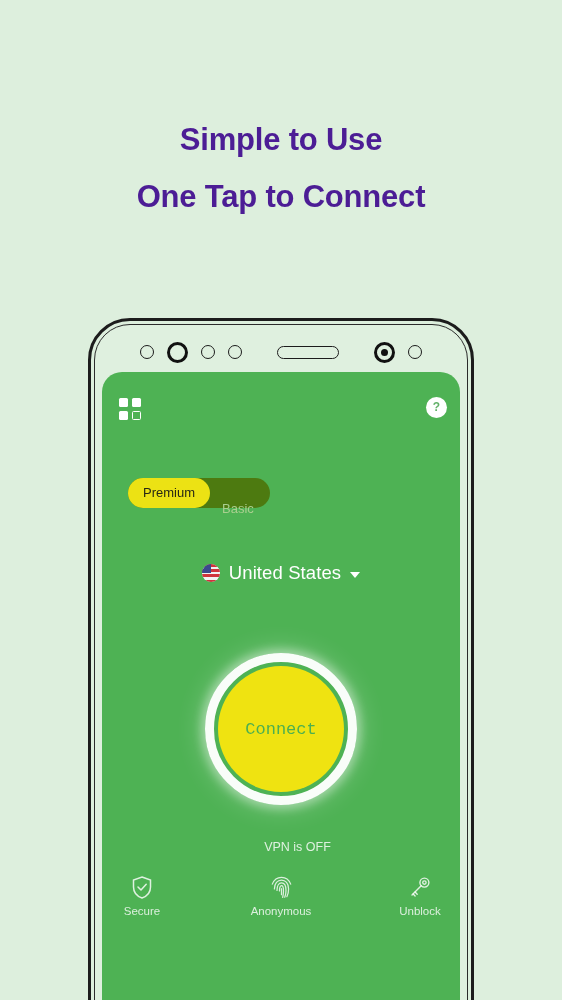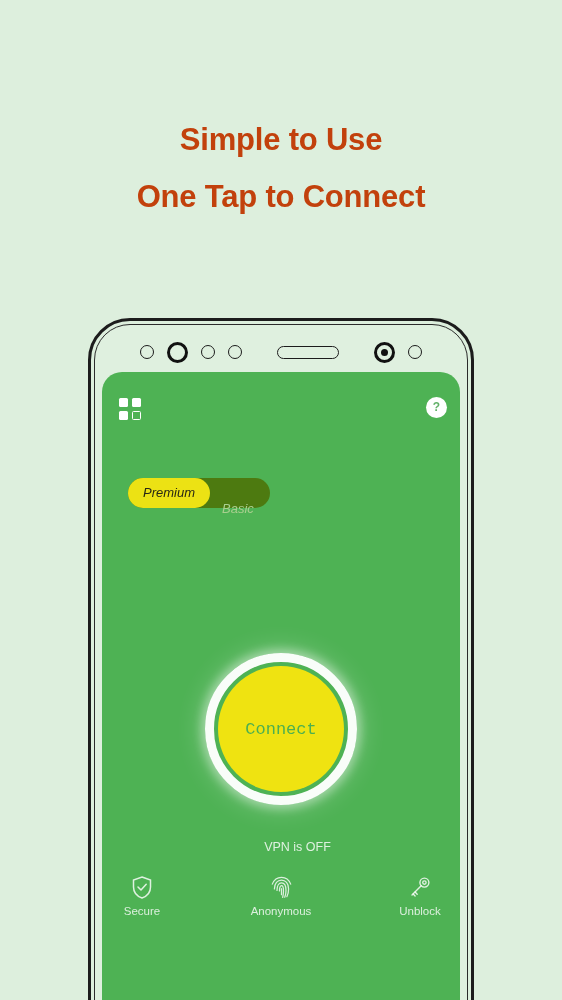--- a/index.html
+++ b/index.html
@@ -16,21 +16,21 @@
     position: relative;
   }
 
   
   .headline {
     position: absolute;
     top: 118px;
     left: 0;
     width: 562px;
     text-align: center;
-    color: #c2410c;
+    color: #4c1d95;
     font-weight: bold;
     font-size: 31px;
     line-height: 44px;
     letter-spacing: -0.2px;
   }
   .headline .line2 { display: block; margin-top: 13px; }
 
   
   .phone {
     position: absolute;
@@ -174,21 +174,20 @@
     padding: 0;
     cursor: pointer;
   }
   .plan-opt {
     height: 30px;
     line-height: 30px;
     font-size: 13px;
     padding: 0 15px;
     border-radius: 15px;
     white-space: nowrap;
-    font-style: italic;
   }
   .plan-opt.active {
     background: #ece214;
     color: #272715;
     font-weight: normal;
   }
   .plan-opt.inactive {
     color: #a9cf8f;
     padding: 16px 16px 0 12px;
   }
@@ -351,20 +350,28 @@
         <span class="s4"></span>
     </div>
 
     <div class="help-btn">?</div>
 
     <div class="plan-toggle">
       <span class="plan-opt active">Premium</span>
       <span class="plan-opt inactive">Basic</span>
     </div>
 
+    <div class="country">
+      <span class="flag">
+        <span class="stripes"></span>
+        <span class="canton"></span>
+      </span>
+      <span class="country-name">United States</span>
+      <span class="caret"></span>
+    </div>
 
     <div class="connect-wrap">
       <div class="connect-glow"></div>
       <button class="connect-btn">Connect</button>
     </div>
 
     <div class="vpn-status">VPN is OFF</div>
 
     <div class="features">
 

